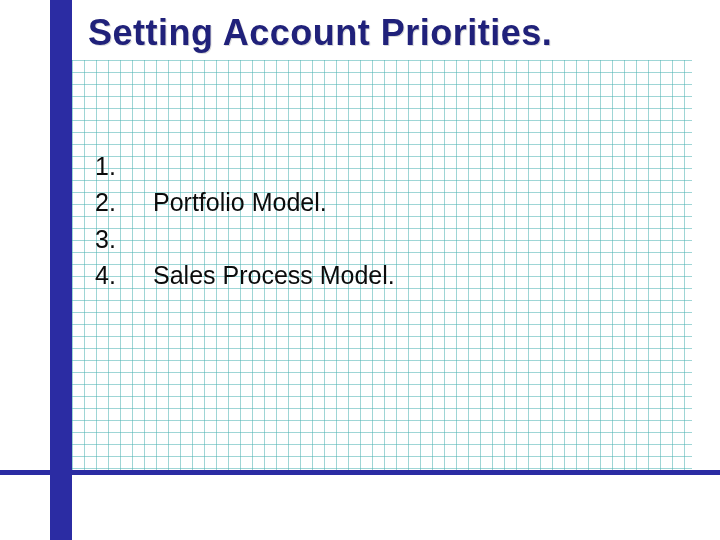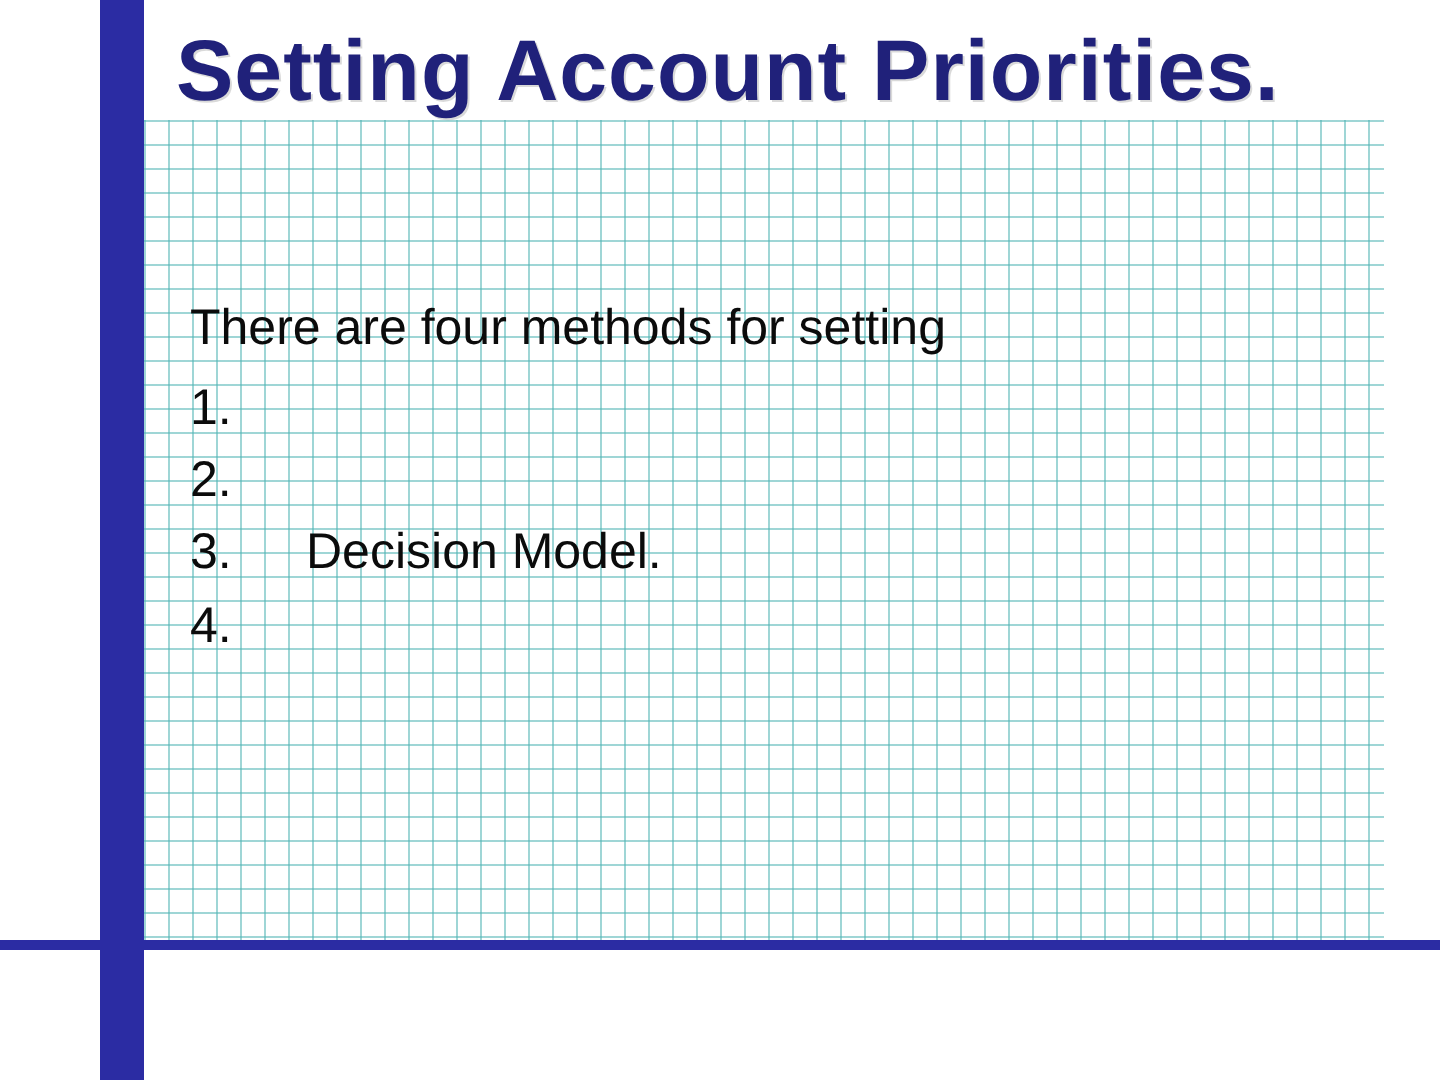--- a/index.html
+++ b/index.html
@@ -40,21 +40,21 @@
     height: 412px;
     background-image:
       linear-gradient(to right, rgba(80,180,180,0.55) 1px, transparent 1px),
       linear-gradient(to bottom, rgba(80,180,180,0.55) 1px, transparent 1px);
     background-size: 12px 12px;
   }
   .title {
     position: absolute;
     left: 88px;
     top: 12px;
-    font-size: 43px;
+    font-size: 36px;
     font-weight: bold;
     color: #20217a;
     letter-spacing: 0.5px;
     text-shadow: 1px 1px 0 rgba(0,0,0,0.15);
   }
   .content {
     position: absolute;
     left: 95px;
     top: 148px;
     width: 560px;
@@ -90,30 +90,30 @@
 <body>
 
 <div class="slide">
   <div class="left-bar"></div>
   <div class="grid-area"></div>
   <div class="bottom-bar"></div>
 
   <div class="title">Setting Account Priorities.</div>
 
   <div class="content">
-    <div class="intro">There are four methods for setting</div>
     <ol class="list">
       <li>
         <span class="num">1.</span>
       </li>
       <li>
         <span class="num">2.</span>
+        <span>Portfolio Model.</span>
       </li>
       <li>
         <span class="num">3.</span>
-        <span>Decision Model.</span>
       </li>
       <li>
         <span class="num">4.</span>
+        <span>Sales Process Model.</span>
       </li>
     </ol>
   </div>
 </div>
 
 </body></html>

